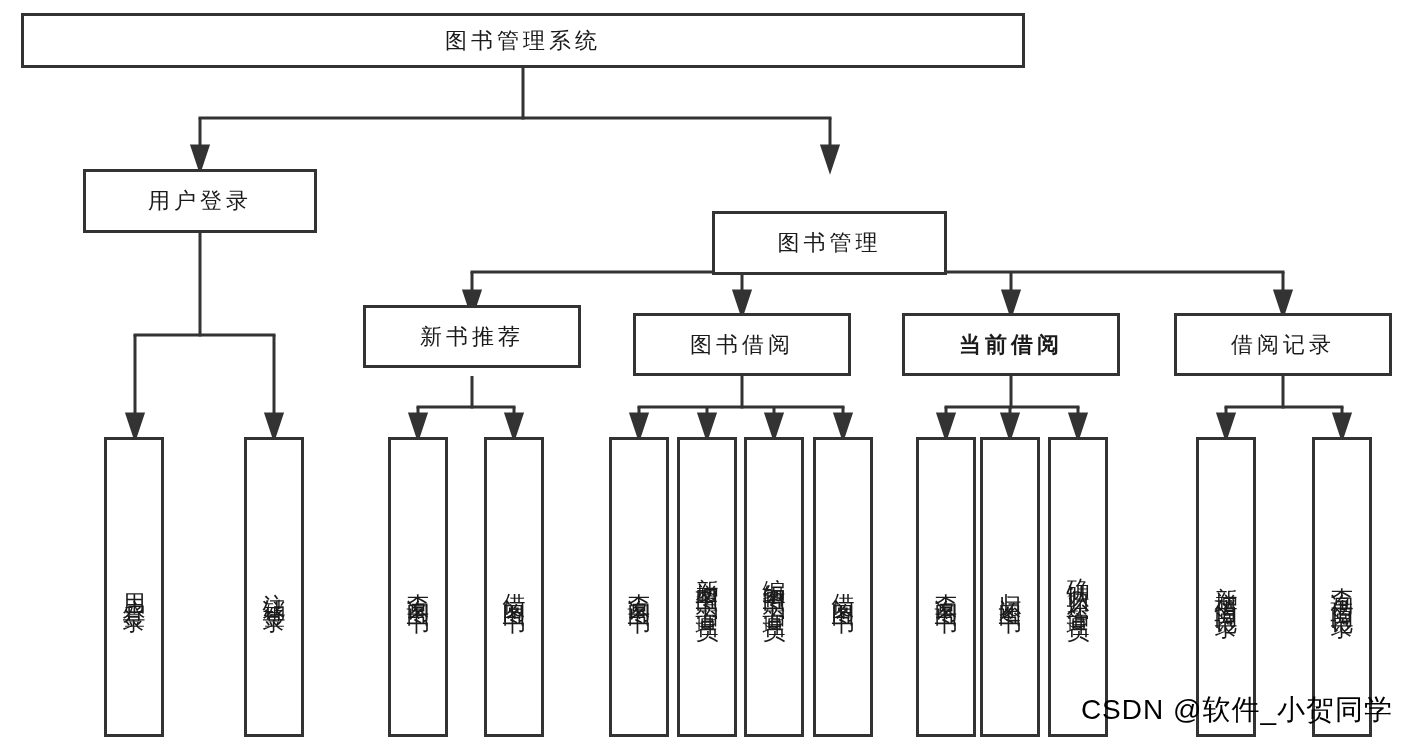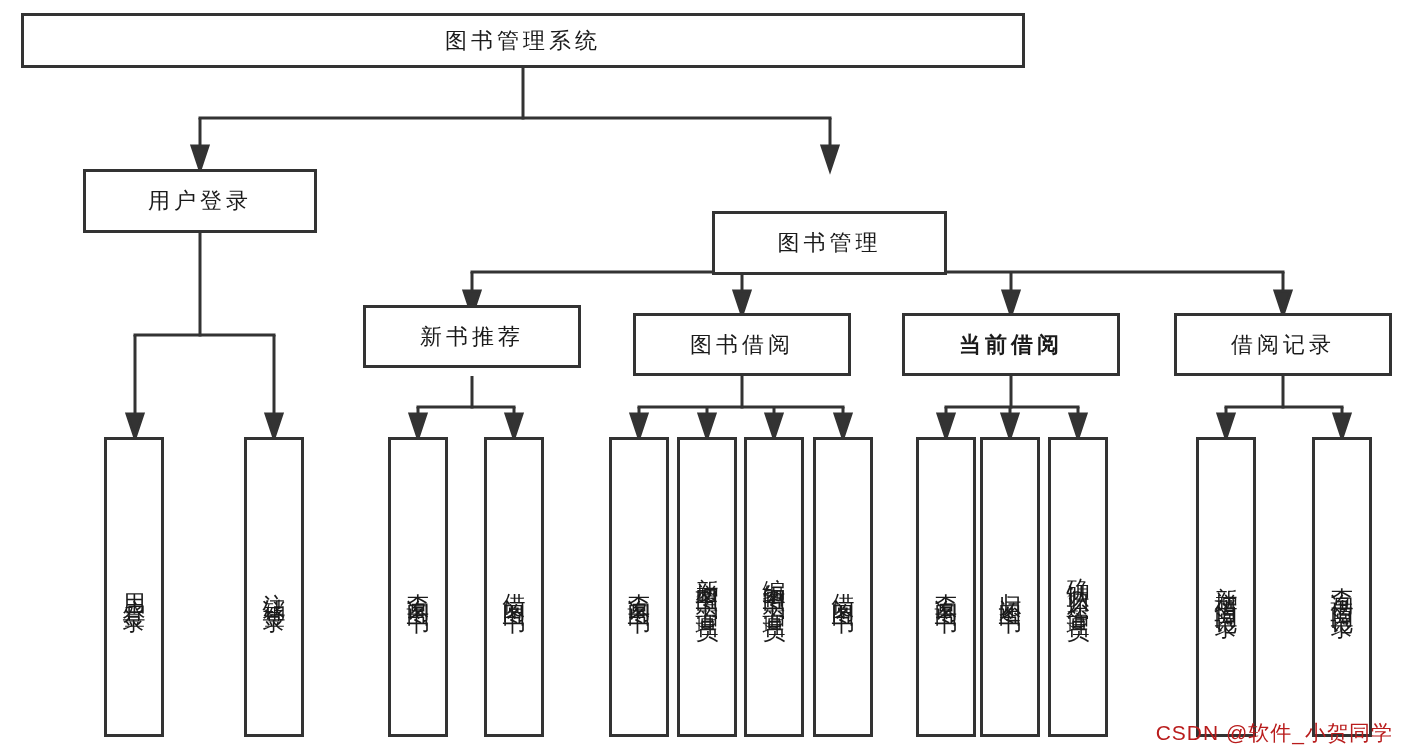--- a/index.html
+++ b/index.html
@@ -73,24 +73,24 @@
   #leaf-g3-2 { left: 744px;  }
   #leaf-g3-3 { left: 813px;  }
   #leaf-g4-0 { left: 916px;  }
   #leaf-g4-1 { left: 980px;  }
   #leaf-g4-2 { left: 1048px; }
   #leaf-g5-0 { left: 1196px; }
   #leaf-g5-1 { left: 1312px; }
   #watermark {
     position: absolute;
     right: 12px;
-    bottom: 0;
-    font-size: 21px;
+    bottom: 18px;
+    font-size: 28px;
     letter-spacing: 1px;
-    color: #b91c1c;
+    color: #000000;
     z-index: 2;
     white-space: nowrap;
   }
 </style>
 </head>
 <body>
 
 <div id="canvas">
 
   <svg id="wires" width="1405" height="747" viewBox="0 0 1405 747" xmlns="http://www.w3.org/2000/svg">

